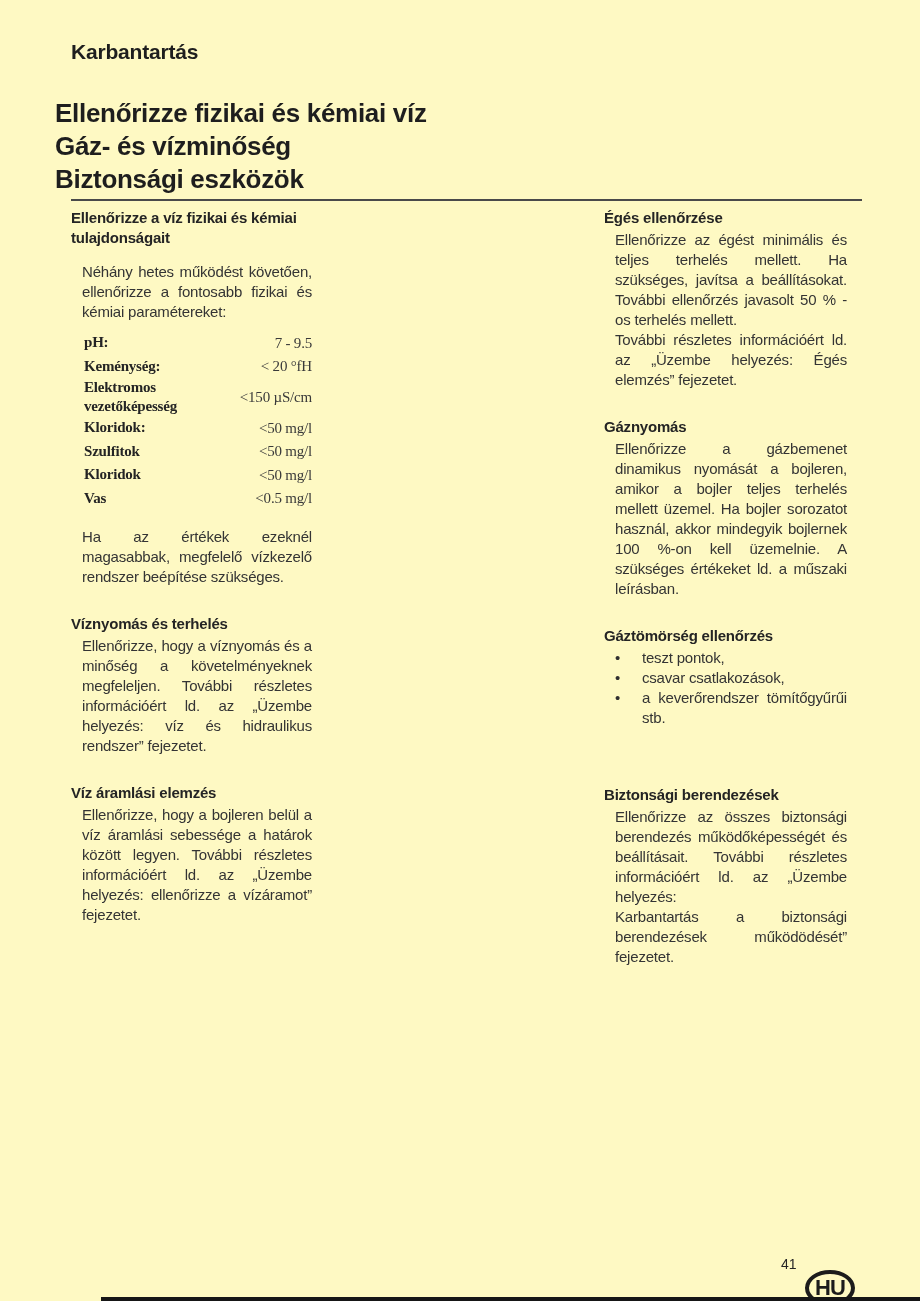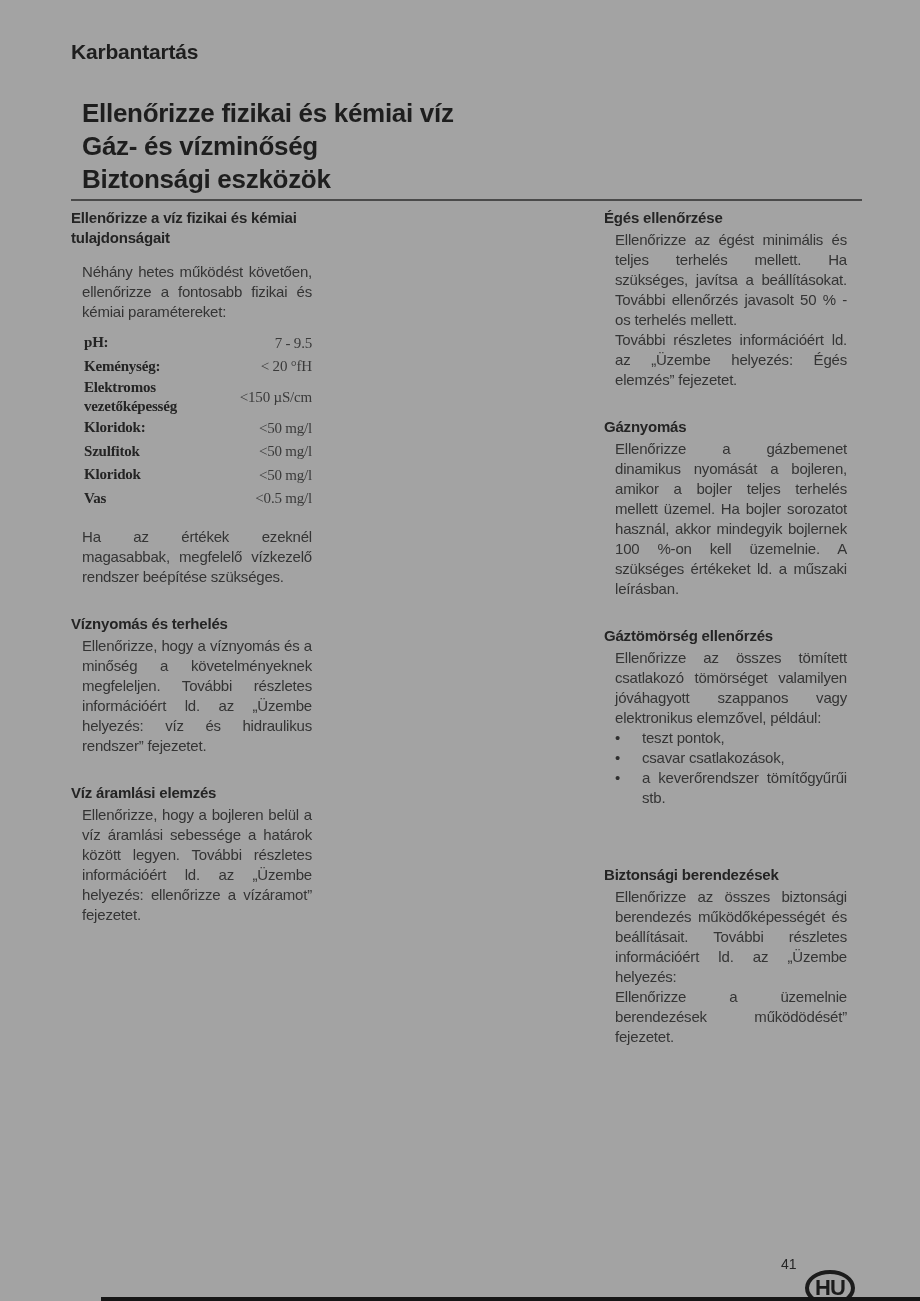--- a/index.html
+++ b/index.html
@@ -1,36 +1,36 @@
 <!DOCTYPE html>
 <html><head>
 <meta charset="utf-8">
 <style>
   html, body { margin: 0; padding: 0; background: #ffffff; }
   .page {
     position: relative;
     width: 920px;
     height: 1301px;
-    background: #a3a3a3;
+    background: #fef9c3;
     overflow: hidden;
     font-family: "Liberation Sans", sans-serif;
     color: #303030;
   }
   .kicker {
     position: absolute;
     left: 71px;
     top: 40px;
     font-size: 21px;
     font-weight: bold;
     color: #1e1e1e;
     letter-spacing: -0.2px;
   }
   .main-title {
     position: absolute;
-    left: 82px;
+    left: 55px;
     top: 97px;
     font-size: 26px;
     font-weight: bold;
     line-height: 33px;
     color: #1e1e1e;
     letter-spacing: -0.3px;
   }
   .rule {
     position: absolute;
     left: 71px;
@@ -202,42 +202,41 @@
       </section>
       <section class="section">
         <h3 class="section-heading">Gáznyomás</h3>
         <div class="section-body">
           <p class="block-paragraph">Ellenőrizze a gázbemenet dinamikus nyomását a bojleren, amikor a bojler teljes terhelés mellett üzemel. Ha bojler sorozatot használ, akkor mindegyik bojlernek 100 %-on kell üzemelnie. A szükséges értékeket ld. a műszaki leírásban.</p>
         </div>
       </section>
       <section class="section">
         <h3 class="section-heading">Gáztömörség ellenőrzés</h3>
         <div class="section-body">
-          <p class="block-paragraph">Ellenőrizze az összes tömített csatlakozó tömörséget valamilyen jóváhagyott szappanos vagy elektronikus elemzővel, például:</p>
           <div class="block-bullets">
             <div class="bullet-row">
               <span class="bullet-marker">•</span>
               <span class="bullet-text">teszt pontok,</span>
             </div>
             <div class="bullet-row">
               <span class="bullet-marker">•</span>
               <span class="bullet-text">csavar csatlakozások,</span>
             </div>
             <div class="bullet-row">
               <span class="bullet-marker">•</span>
               <span class="bullet-text">a keverőrendszer tömítőgyűrűi stb.</span>
             </div>
           </div>
         </div>
       </section>
       <section class="section section-gap-lg">
         <h3 class="section-heading">Biztonsági berendezések</h3>
         <div class="section-body">
           <p class="block-paragraph">Ellenőrizze az összes biztonsági berendezés működőképességét és beállításait. További részletes információért ld. az „Üzembe helyezés:</p>
-          <p class="block-paragraph">Ellenőrizze a üzemelnie berendezések működödését” fejezetet.</p>
+          <p class="block-paragraph">Karbantartás a biztonsági berendezések működödését” fejezetet.</p>
         </div>
       </section>
     </div>
 
   <div class="page-number">41</div>
   <div class="hu-badge">HU</div>
   <div class="bottom-bar"></div>
 
 </div>
 

